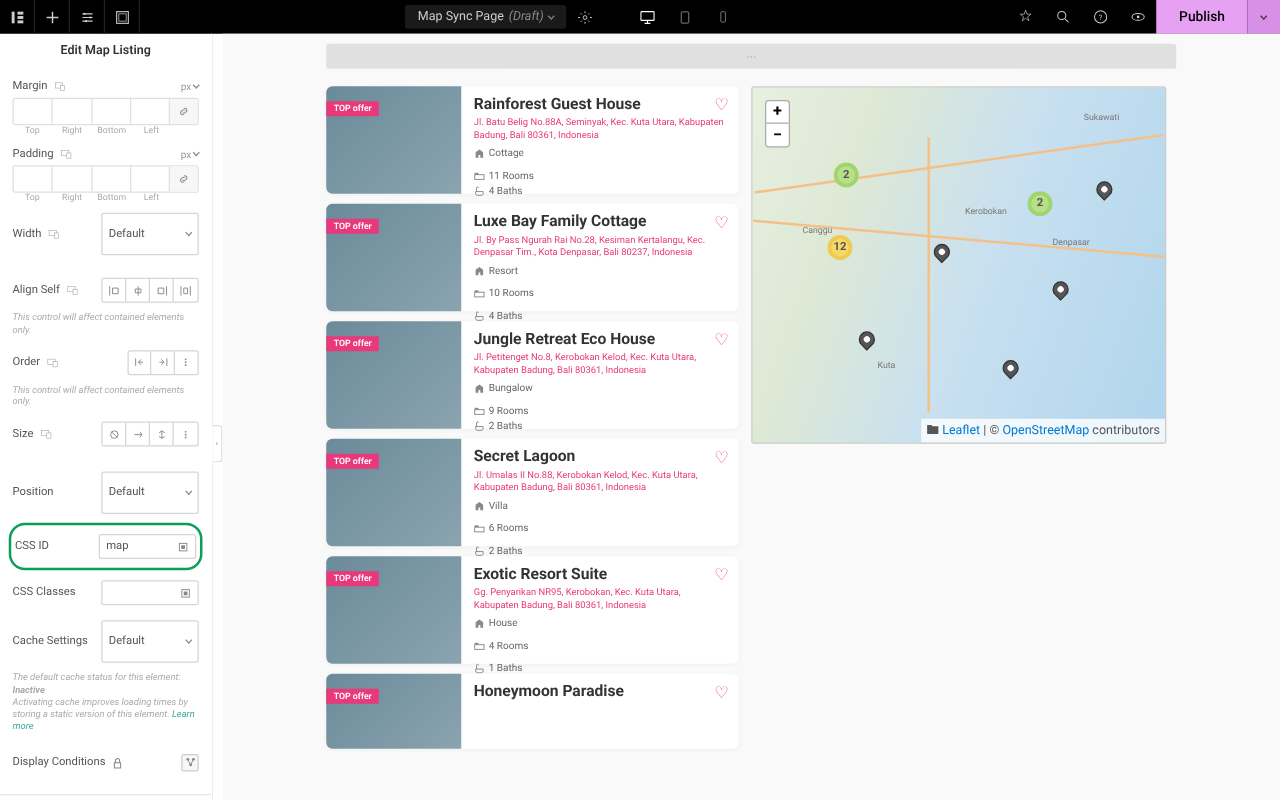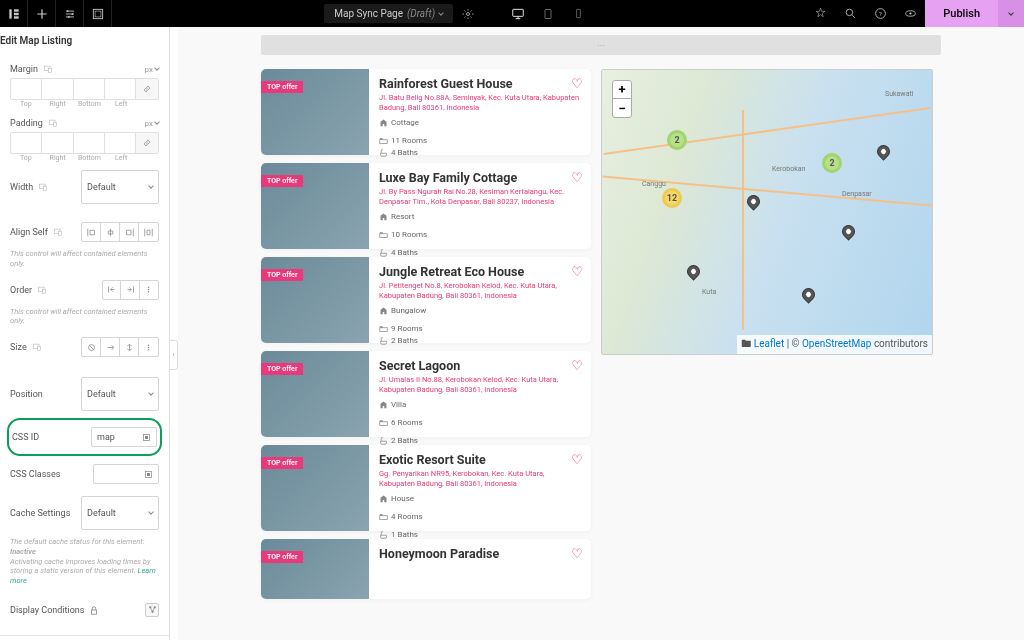--- a/index.html
+++ b/index.html
@@ -13,21 +13,21 @@
 .tb-center { flex: 1; display: flex; align-items: center; justify-content: center; gap: 0; }
 .page-title-box { background: #1a1a1a; padding: 4px 10px; display: flex; align-items: center; gap: 4px; border-radius: 2px; }
 .page-title-box .draft { color: #888; font-style: italic; }
 .tb-icon { width: 30px; height: 27px; display: flex; align-items: center; justify-content: center; cursor: pointer; }
 .tb-right { display: flex; align-items: center; }
 .publish { background: #e6a1f2; color: #000; padding: 0 18px; height: 27px; display: flex; align-items: center; font-size: 11px; font-weight: 500; cursor: pointer; }
 .publish-dd { background: #d890e6; width: 26px; height: 27px; display: flex; align-items: center; justify-content: center; cursor: pointer; }
 
 
 .left-panel { position: absolute; top: 27px; left: 0; width: 170px; height: 613px; background: #fff; border-right: 1px solid #e0e0e0; overflow-y: auto; font-size: 9px; color: #555; }
-.panel-title { font-size: 10px; font-weight: 600; padding: 8px 0; background: #fff; color: #333; }
+.panel-title { text-align: center; font-size: 10px; font-weight: 600; padding: 8px 0; background: #fff; color: #333; }
 .panel-body { padding: 0 10px; }
 .ctrl-row { display: flex; align-items: center; justify-content: space-between; padding: 4px 0; margin-top: 6px; }
 .ctrl-label { display: flex; align-items: center; gap: 5px; }
 .ctrl-label svg { width: 10px; height: 10px; fill: #999; }
 .unit-box { display: flex; align-items: center; gap: 2px; }
 .unit { font-size: 8px; color: #999; }
 .link-btn { width: 14px; height: 14px; border: 1px solid #ccc; border-radius: 2px; display: flex; align-items: center; justify-content: center; background: #f7f7f7; }
 .dim-inputs { display: flex; border: 1px solid #e0e0e0; border-radius: 2px; height: 22px; }
 .dim-cell { flex: 1; border-right: 1px solid #e0e0e0; }
 .dim-cell:last-child { border-right: none; width: 22px; flex: none; background: #f7f7f7; display:flex; align-items:center; justify-content:center; }
@@ -35,21 +35,21 @@
 .dim-labels span { flex: 1; }
 .dim-labels span:last-child { width: 22px; flex: none; }
 .select-row { display: flex; align-items: center; justify-content: space-between; padding: 4px 0; margin-top: 4px; }
 .select-box { width: 78px; height: 34px; border: 1px solid #d5d5d5; border-radius: 2px; font-size: 9px; padding: 0 5px; display: flex; align-items: center; justify-content: space-between; background: #fff; }
 .btn-group { display: flex; border: 1px solid #d5d5d5; border-radius: 2px; height: 20px; }
 .bg-cell { width: 19px; border-right: 1px solid #d5d5d5; display:flex; align-items:center; justify-content:center; }
 .bg-cell:last-child { border-right: none; }
 .note { font-size: 7.5px; color: #aaa; font-style: italic; line-height: 1.3; padding: 3px 0; }
 .note a { color: #3a9; }
 .input-row { display: flex; align-items: center; justify-content: space-between; padding: 4px 0; margin-top: 4px; }
-.text-input { width: 66px; height: 20px; border: 1px solid #d5d5d5; border-radius: 2px; font-size: 9px; padding: 0 5px; display: flex; align-items: center; justify-content: space-between; }
+.text-input { width: 78px; height: 20px; border: 1px solid #d5d5d5; border-radius: 2px; font-size: 9px; padding: 0 5px; display: flex; align-items: center; justify-content: space-between; }
 .highlight-row { border: 2px solid #0c9d58; border-radius: 13px; padding: 3px 3px; margin: 3px -3px; }
 .accordion { border-top: 1px solid #e5e5e5; padding: 8px 10px; font-size: 9px; font-weight: 600; color: #333; display:flex; align-items:center; gap:4px; }
 .accordion::before { content: "▸"; font-size: 8px; }
 
 
 .collapse-toggle { position: absolute; top: 340px; left: 170px; width: 8px; height: 30px; background: #fff; border: 1px solid #ddd; border-left: none; border-radius: 0 3px 3px 0; display:flex; align-items:center; justify-content:center; font-size:7px; color:#999; cursor:pointer; }
 
 
 .canvas { position: absolute; top: 27px; left: 178px; right: 0; bottom: 0; background: #f9f9f9; overflow: hidden; }
 .preview-frame { margin: 8px auto 0; width: 680px; }
@@ -587,21 +587,21 @@
     </div>
           </div>
         </div>
       <div class="map">
         <div class="map-bg"></div>
         <div class="road r1"></div><div class="road r2"></div><div class="road r3"></div>
         <span class="map-label" style="top:110px;left:40px">Canggu</span>
         <span class="map-label" style="top:95px;left:170px">Kerobokan</span>
         <span class="map-label" style="top:120px;left:240px">Denpasar</span>
         <span class="map-label" style="top:218px;left:100px">Kuta</span>
-        <span class="map-label" style="top:20px;left:283px">Sukawati</span>|| 
+        <span class="map-label" style="top:20px;left:265px">Sukawati</span>|| 
         <div class="zoom-ctrl">
           <div>+</div>
           <div>−</div>
         </div>
         <div class="cluster green" style="top:60px;left:65px">2</div>
         <div class="cluster yellow" style="top:118px;left:60px">12</div>
         <div class="cluster green" style="top:83px;left:220px">2</div>
         <div class="marker" style="top:75px;left:275px"></div>
         <div class="marker" style="top:125px;left:145px"></div>
         <div class="marker" style="top:155px;left:240px"></div>

